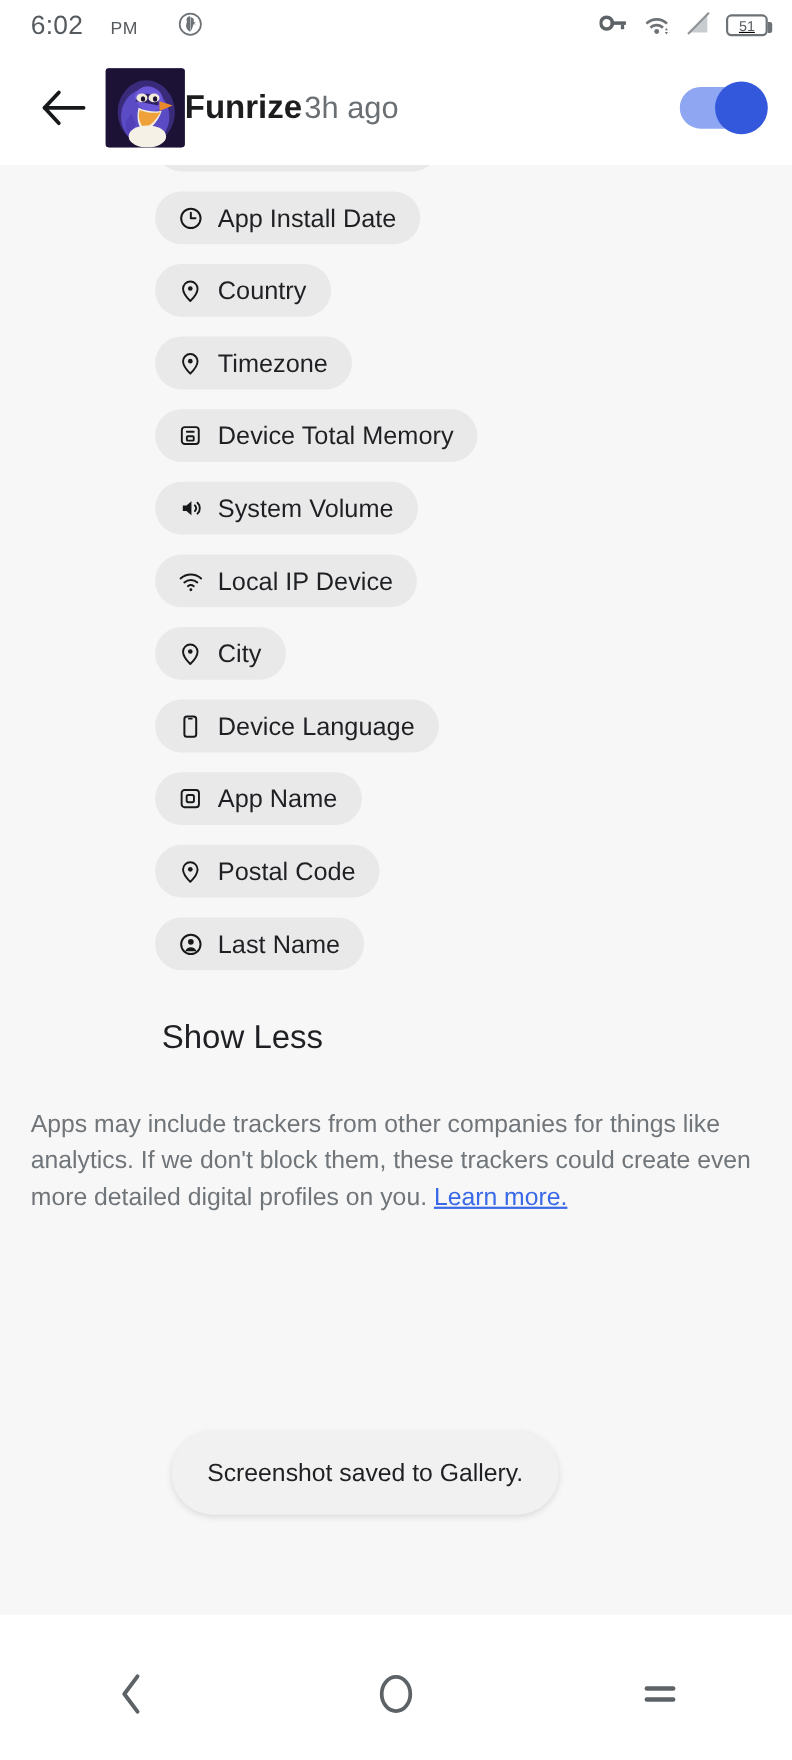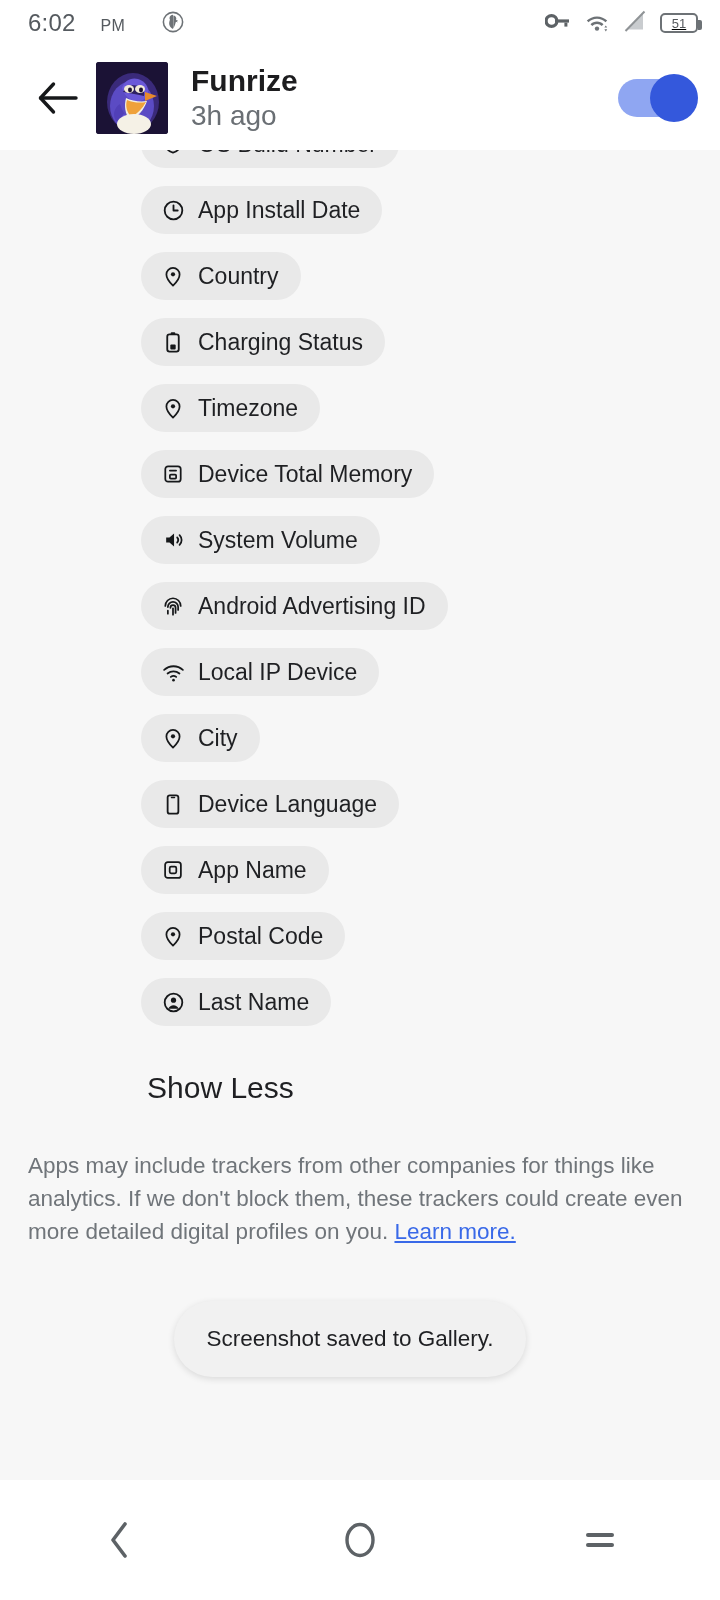--- a/index.html
+++ b/index.html
@@ -39,35 +39,35 @@
     height:104px;width:100%;background:#ffffff;
     display:flex;align-items:center;padding:0 26px 0 30px;
     position:relative;z-index:5;
   }
   .back-btn{ width:56px;height:56px;display:flex;align-items:center;justify-content:center;flex:0 0 auto; }
   .app-avatar{
     width:72px;height:72px;border-radius:3px;margin-left:10px;flex:0 0 auto;
     background:radial-gradient(ellipse at 48% 42%, #3b2a6e 0%, #241a4a 55%, #130e2b 100%);
     overflow:hidden;position:relative;
   }
-  .app-meta{ margin-left:23px;display:flex;flex-direction:column;justify-content:center;gap:2px; }
+  .app-meta{ display:flex;flex-direction:row;justify-content:center;gap:2px; }
   .app-title{ font-size:30px;font-weight:bold;color:#1d1d1f;line-height:1.1; }
   .app-sub{ font-size:28px;color:#6a6f74;line-height:1.2; }
   .toggle{
     margin-left:auto;width:76px;height:38px;border-radius:19px;
     background:#8fa6f2;position:relative;flex:0 0 auto;
   }
   .toggle-thumb{
     position:absolute;right:-4px;top:-5px;width:48px;height:48px;border-radius:50%;
     background:#3458dc;
   }
 
   
   .content{
-    position:absolute;left:0;top:150px;width:720px;height:1330px;
+    position:absolute;left:0;top:138px;width:720px;height:1330px;
     background:#f7f7f7;overflow:hidden;
   }
   .chip-list{ padding:0 0 0 141px; }
   .chip{
     display:inline-flex;align-items:center;gap:13px;
     background:#e9e9e9;border-radius:26px;
     height:48px;padding:0 22px 0 20px;
     margin-bottom:18px;
   }
   .chip-label{ font-size:23px;color:#1f2023;line-height:1;white-space:nowrap; }
@@ -78,21 +78,21 @@
   }
 
   .divider-gap{ height:44px; }
   .footer-note{
     margin:0 28px;font-size:22.5px;line-height:1.47;color:#70757a;
   }
   .footer-note a{ color:#3969e8;text-decoration:underline; }
 
   
   .toast{
-    position:absolute;left:174px;top:1301px;width:352px;height:76px;
+    position:absolute;left:156px;top:1301px;width:352px;height:76px;
     background:#f1f1f1;border-radius:38px;
     display:flex;align-items:center;justify-content:center;
     box-shadow:0 2px 7px rgba(0,0,0,.12);
     z-index:20;
   }
   .toast span{ font-size:22.5px;color:#1f2023; }
 
   
   .navbar{
     position:absolute;left:0;bottom:0;width:720px;height:120px;background:#ffffff;
@@ -206,30 +206,20 @@
           <span class="chip-icon">
             <svg width="22" height="23" viewBox="0 0 24 24">
               <path d="M12 22s7.2-7 7.2-12.2A7.2 7.2 0 0 0 4.8 9.8C4.8 15 12 22 12 22z" fill="none" stroke="#16181a" stroke-width="1.9" stroke-linejoin="round"></path>
               <circle cx="12" cy="9.6" r="2.3" fill="#16181a"></circle>
             </svg>
           </span>
           <span class="chip-label">Country</span>
         </div></div>
       <div class="chip-row"><div class="chip">
           <span class="chip-icon">
-            <svg width="20" height="23" viewBox="0 0 20 24">
-              <rect x="4" y="3.5" width="12" height="18" rx="2.4" fill="none" stroke="#16181a" stroke-width="1.9"></rect>
-              <rect x="7.6" y="1.4" width="4.8" height="2.6" rx="1" fill="#16181a"></rect>
-              <rect x="7.2" y="14" width="5.6" height="5.2" rx="1" fill="#16181a"></rect>
-            </svg>
-          </span>
-          <span class="chip-label">Charging Status</span>
-        </div></div>
-      <div class="chip-row"><div class="chip">
-          <span class="chip-icon">
             <svg width="22" height="23" viewBox="0 0 24 24">
               <path d="M12 22s7.2-7 7.2-12.2A7.2 7.2 0 0 0 4.8 9.8C4.8 15 12 22 12 22z" fill="none" stroke="#16181a" stroke-width="1.9" stroke-linejoin="round"></path>
               <circle cx="12" cy="9.6" r="2.3" fill="#16181a"></circle>
             </svg>
           </span>
           <span class="chip-label">Timezone</span>
         </div></div>
       <div class="chip-row"><div class="chip">
           <span class="chip-icon">
             <svg width="22" height="22" viewBox="0 0 24 24">
@@ -242,32 +232,20 @@
         </div></div>
       <div class="chip-row"><div class="chip">
           <span class="chip-icon">
             <svg width="23" height="22" viewBox="0 0 24 24">
               <path d="M4 9.2h3.6L12.6 5v14l-5-4.2H4z" fill="#16181a"></path>
               <path d="M16 9.2a4.2 4.2 0 0 1 0 5.6" fill="none" stroke="#16181a" stroke-width="1.9" stroke-linecap="round"></path>
               <path d="M18.6 6.6a7.6 7.6 0 0 1 0 10.8" fill="none" stroke="#16181a" stroke-width="1.9" stroke-linecap="round"></path>
             </svg>
           </span>
           <span class="chip-label">System Volume</span>
-        </div></div>
-      <div class="chip-row"><div class="chip">
-          <span class="chip-icon">
-            <svg width="22" height="23" viewBox="0 0 24 24">
-              <path d="M3.6 11.4a8.4 8.4 0 0 1 16.8 0" fill="none" stroke="#16181a" stroke-width="1.9" stroke-linecap="round"></path>
-              <path d="M6.4 12.6a5.6 5.6 0 0 1 11.2 0v3.2" fill="none" stroke="#16181a" stroke-width="1.9" stroke-linecap="round"></path>
-              <path d="M9.2 13.4a2.8 2.8 0 0 1 5.6 0v5.6" fill="none" stroke="#16181a" stroke-width="1.9" stroke-linecap="round"></path>
-              <path d="M12 14v7" fill="none" stroke="#16181a" stroke-width="1.9" stroke-linecap="round"></path>
-              <path d="M6.4 16.6v3.2" fill="none" stroke="#16181a" stroke-width="1.9" stroke-linecap="round"></path>
-            </svg>
-          </span>
-          <span class="chip-label">Android Advertising ID</span>
         </div></div>
       <div class="chip-row"><div class="chip">
           <span class="chip-icon">
             <svg width="23" height="21" viewBox="0 0 24 22">
               <path d="M2.2 8.2a14.6 14.6 0 0 1 19.6 0" fill="none" stroke="#16181a" stroke-width="1.9" stroke-linecap="round"></path>
               <path d="M5.8 12a9.6 9.6 0 0 1 12.4 0" fill="none" stroke="#16181a" stroke-width="1.9" stroke-linecap="round"></path>
               <path d="M9.2 15.6a4.6 4.6 0 0 1 5.6 0" fill="none" stroke="#16181a" stroke-width="1.9" stroke-linecap="round"></path>
               <circle cx="12" cy="19" r="1.4" fill="#16181a"></circle>
             </svg>
           </span>

